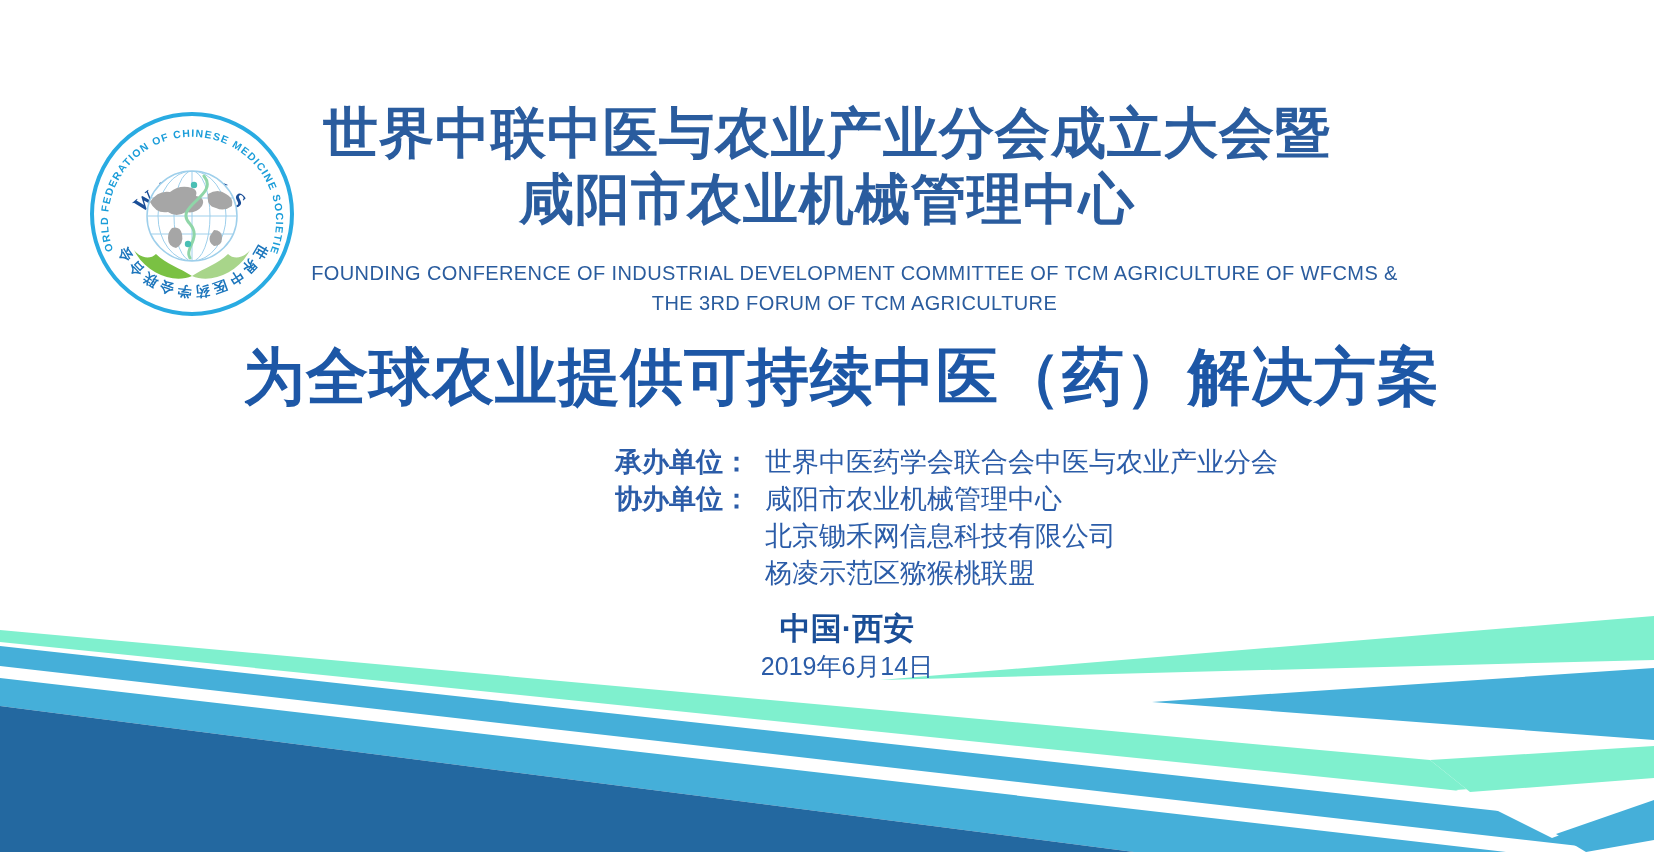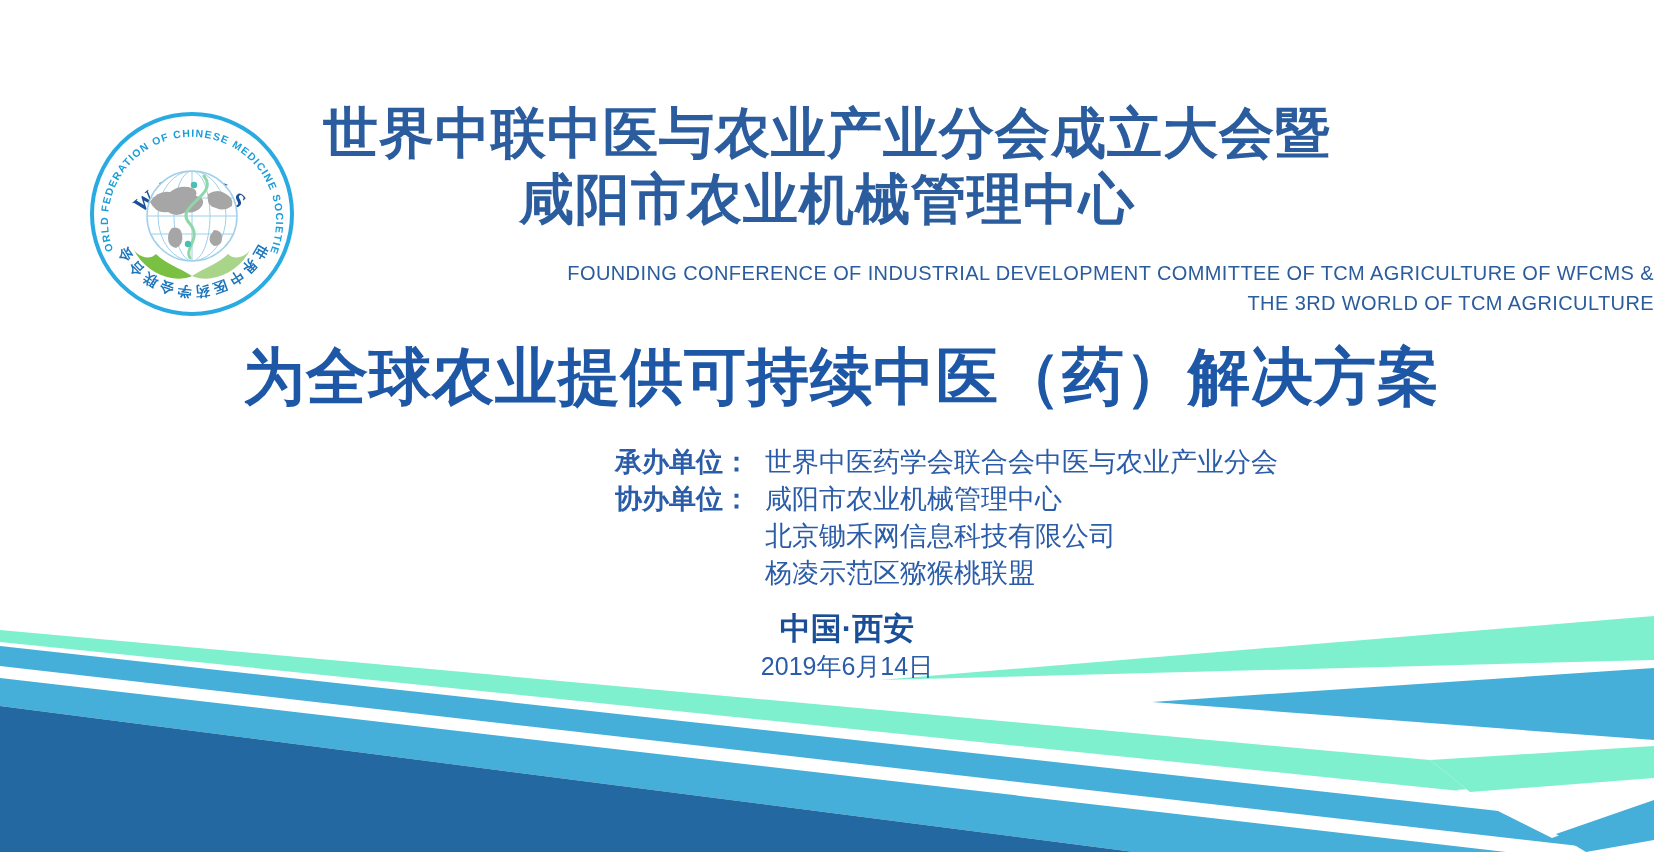--- a/index.html
+++ b/index.html
@@ -12,21 +12,21 @@
   
   #logo{position:absolute;left:88px;top:110px;width:208px;height:208px;}
   
   .title-block{
     position:absolute;left:0;right:0;top:100px;
     text-align:center;color:#2A5C9E;font-weight:900;
     font-size:55px;line-height:66px;letter-spacing:1px;
   }
   .subtitle-block{
     position:absolute;left:0;right:0;top:258px;padding-left:55px;
-    text-align:right;color:#2A5C9E;font-size:20px;line-height:30px;letter-spacing:.4px;
+    text-align:center;color:#2A5C9E;font-size:20px;line-height:30px;letter-spacing:.4px;
   }
   .slogan{
     position:absolute;left:0;right:0;top:342px;
     text-align:center;color:#1D57A6;font-weight:900;
     font-size:62px;line-height:70px;letter-spacing:1px;padding-left:29px;
   }
   .org-block{
     position:absolute;left:580px;top:444px;color:#2B5CA8;
     font-size:27px;line-height:37px;
   }
@@ -109,21 +109,21 @@
     </text>
   </svg>
 
   <div class="title-block">
     <div>世界中联中医与农业产业分会成立大会暨</div>
     <div>咸阳市农业机械管理中心</div>
   </div>
 
   <div class="subtitle-block">
     <div>FOUNDING CONFERENCE OF INDUSTRIAL DEVELOPMENT COMMITTEE OF TCM AGRICULTURE OF WFCMS &amp;</div>
-    <div>THE 3RD WORLD OF TCM AGRICULTURE</div>
+    <div>THE 3RD FORUM OF TCM AGRICULTURE</div>
   </div>
 
   <div class="slogan">为全球农业提供可持续中医（药）解决方案</div>
 
   <div class="org-block">
     <div class="org-row">
       <span class="org-label">承办单位：</span>
       <span class="org-value">世界中医药学会联合会中医与农业产业分会</span>
     </div>
     <div class="org-row">

